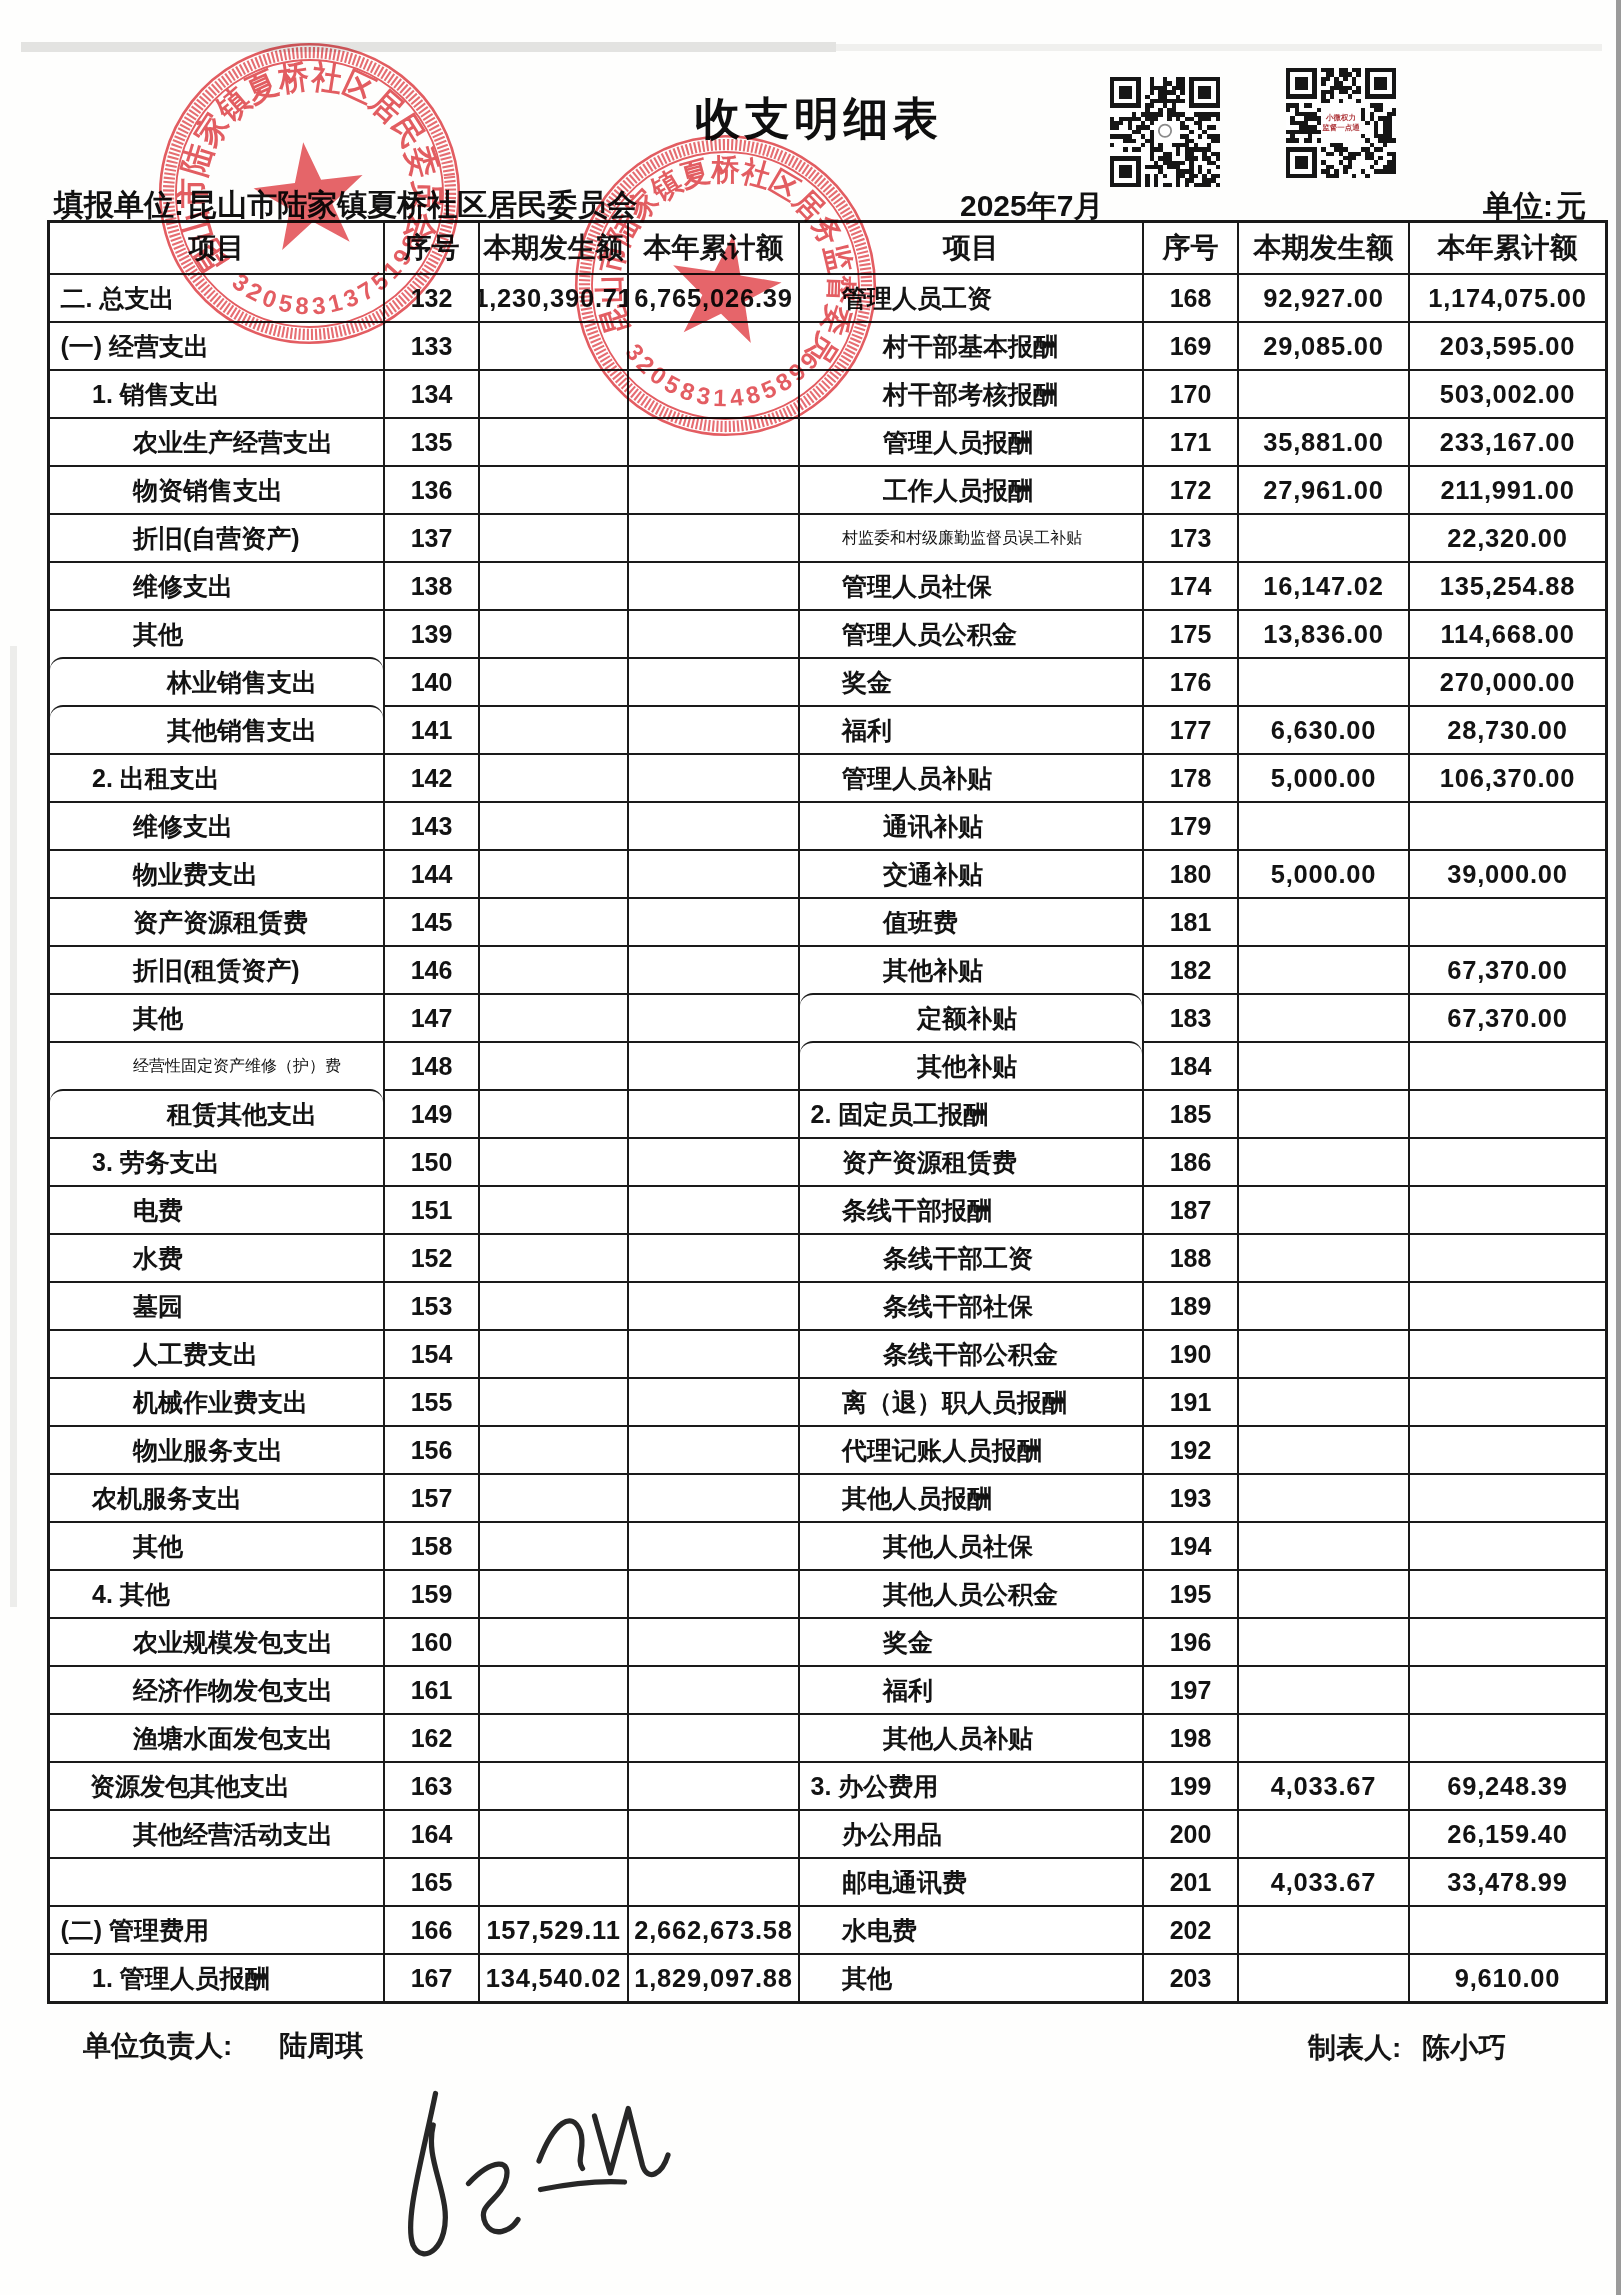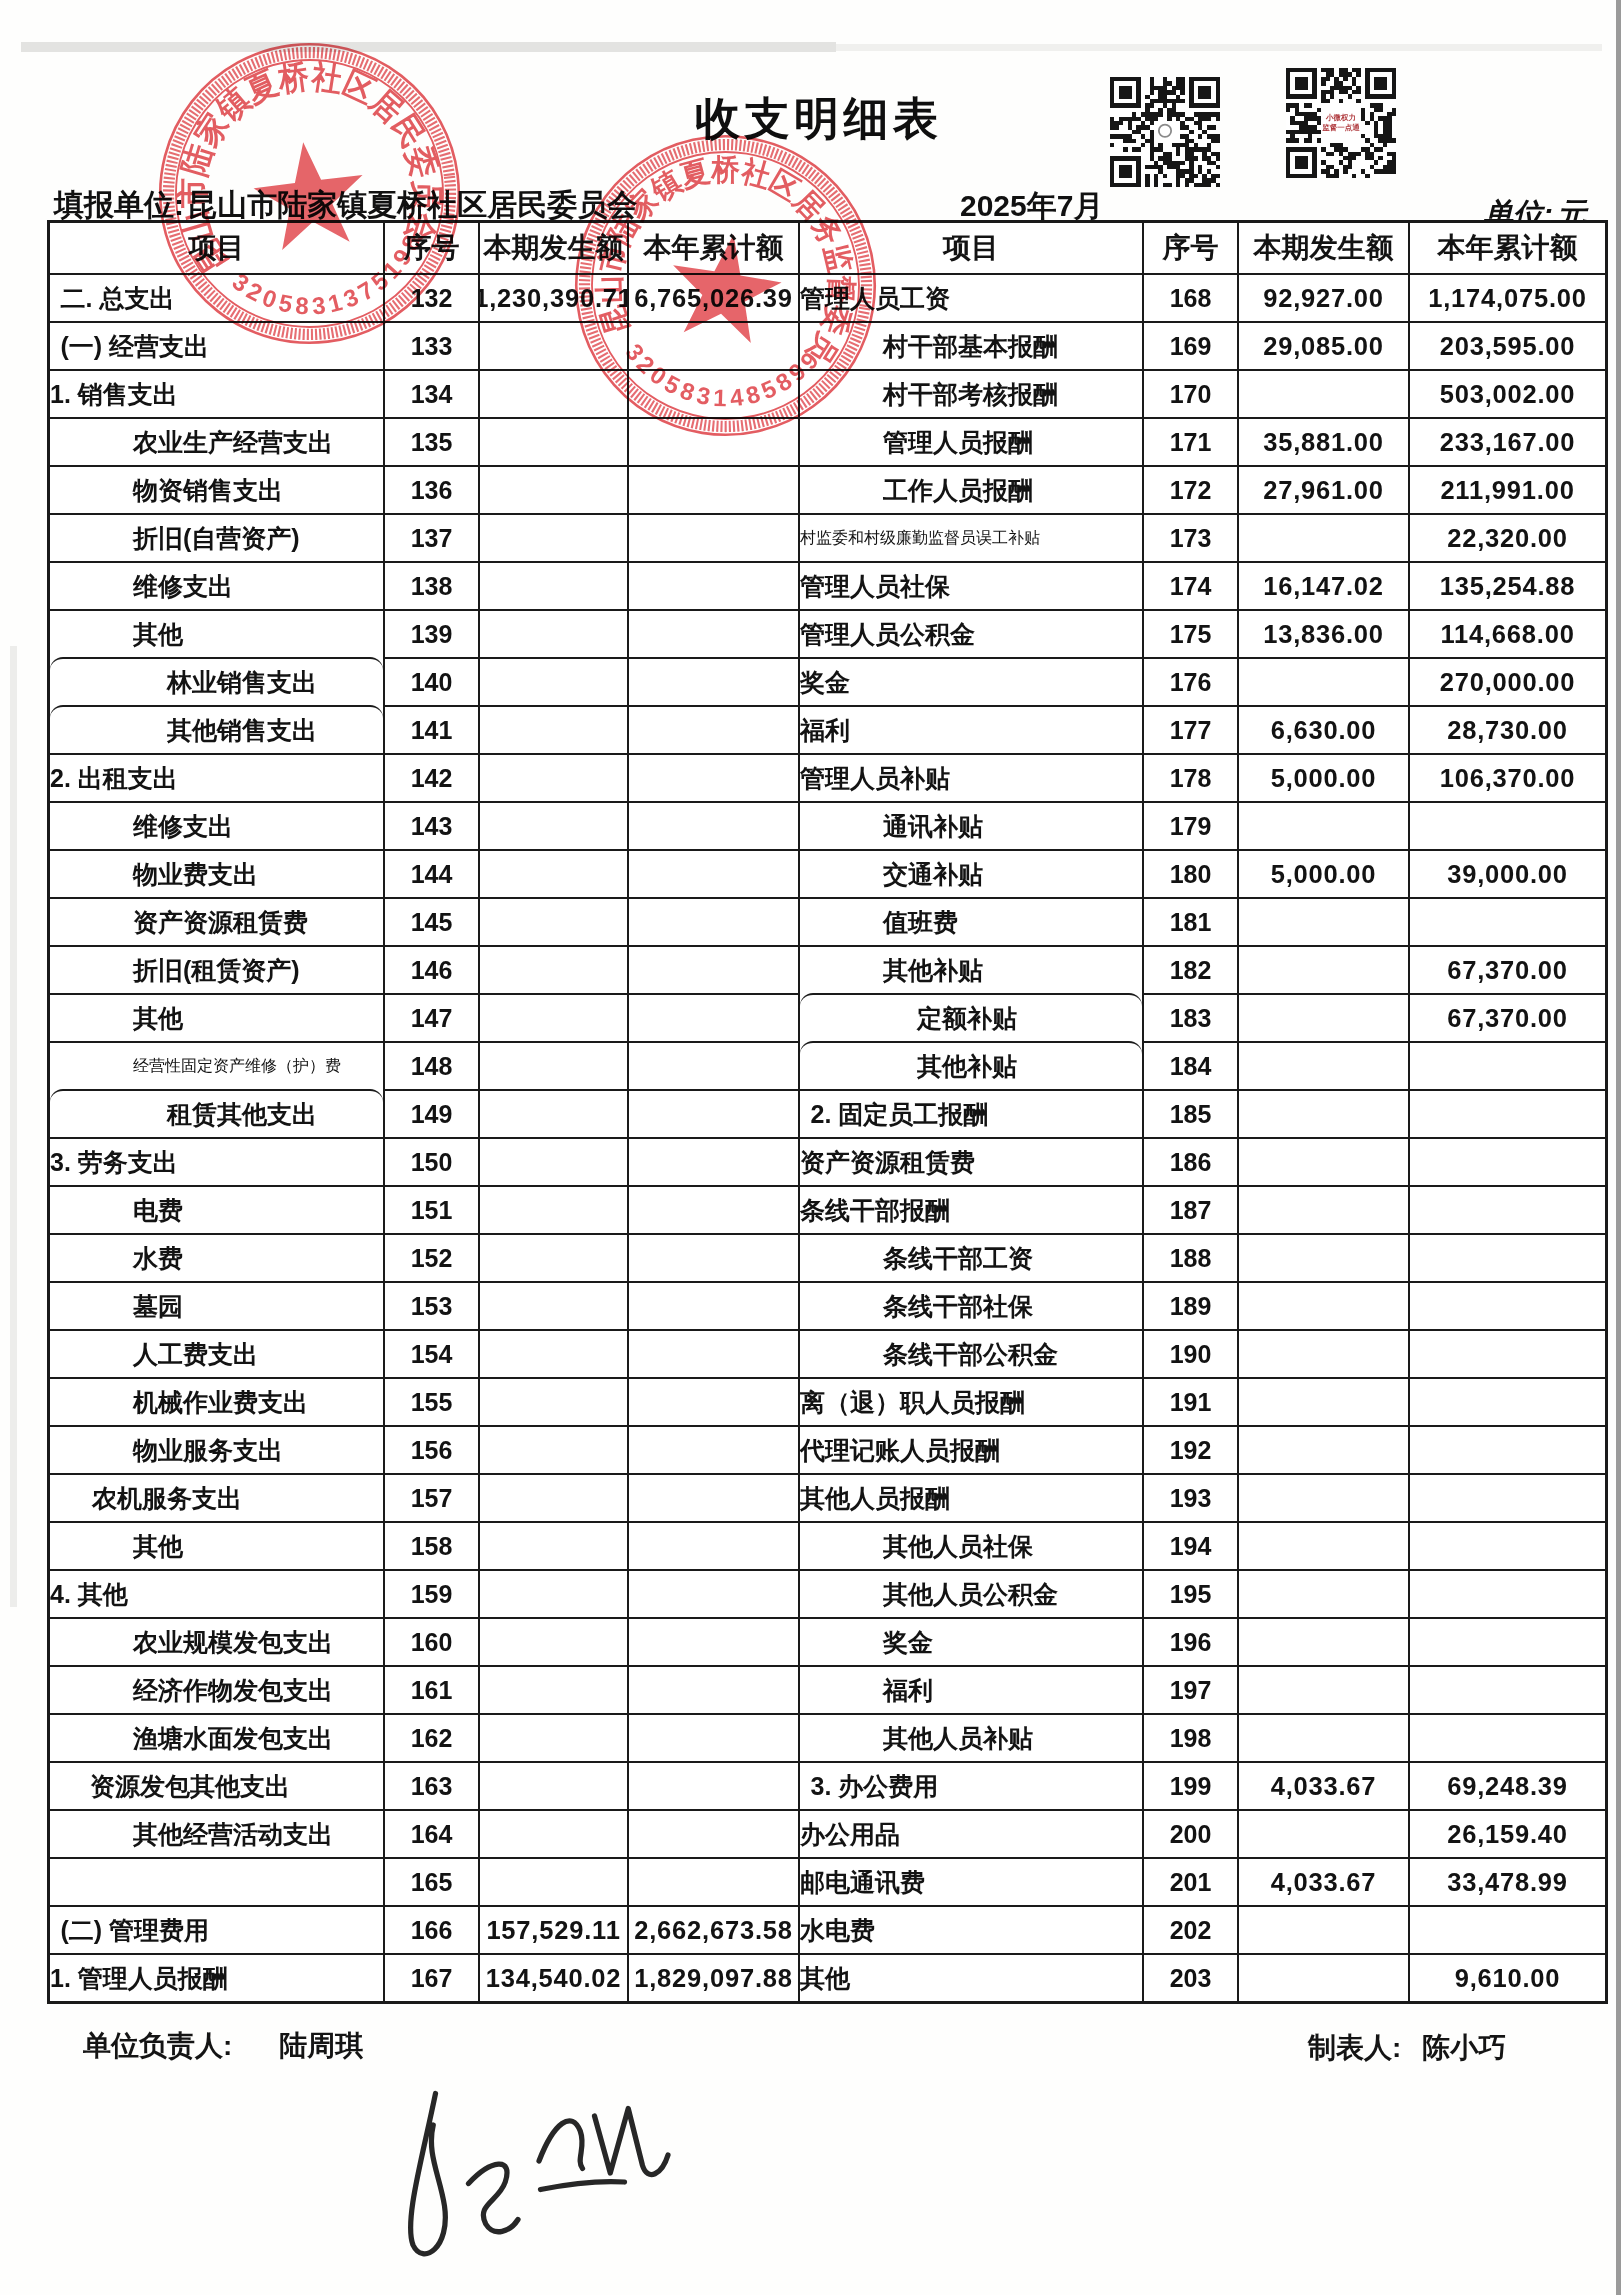--- a/index.html
+++ b/index.html
@@ -8,41 +8,41 @@
     font-family:"Liberation Sans","DejaVu Sans",sans-serif;color:#141414;overflow:hidden;
   }
   .artifact{position:absolute;pointer-events:none;}
   .title{
     position:absolute;left:695px;top:89px;font-size:45px;font-weight:700;
     letter-spacing:4.5px;color:#0f0f0f;
   }
   .meta-label,.meta-text{font-size:30px;font-weight:700;color:#111;}
   .meta-unitname{position:absolute;left:54px;top:185px;white-space:nowrap;}
   .meta-period{position:absolute;left:960px;top:186px;}
-  .meta-currency{position:absolute;left:1483px;top:194px;white-space:nowrap;font-style:italic;}
+  .meta-currency{position:absolute;left:1483px;top:186px;white-space:nowrap;}
   .qr{position:absolute;}
   
   .table{
     position:absolute;left:47px;top:220px;display:flex;
     border:3.8px solid #1a1a1a;background:#fff;
   }
   .half{display:grid;grid-template-rows:50px repeat(36,48px);grid-auto-flow:row;}
   .half.left {grid-template-columns:333px 95px 149px 171px;}
   .half.right{grid-template-columns:342px 95px 171px 197px;border-left:2.3px solid #1a1a1a;}
   .cell{
     border-left:2.3px solid #1a1a1a;border-top:2.3px solid #1a1a1a;
     display:flex;align-items:center;justify-content:center;
     font-size:25px;font-weight:600;line-height:1.05;color:#131313;
     overflow:hidden;white-space:nowrap;
   }
   .cell.col0{border-left:none;justify-content:flex-start;}
   .cell.row0{border-top:none;}
   .cell.head{justify-content:center;font-size:28px;font-weight:700;}
   .cell.val{font-size:25.5px;letter-spacing:0.8px;}
-  .ind0{padding-left:10.5px;} .ind1{}
+  .ind0{padding-left:10.5px;} .ind1{padding-left:42px;}
   .ind2{padding-left:83px;} .ind3{padding-left:117px;border-radius:13px;}
   .sm{font-size:16px;font-weight:400;}
   
   .footer-left{position:absolute;left:83px;top:2027px;font-size:28px;font-weight:700;}
   .footer-right{position:absolute;left:1308px;top:2029px;font-size:28px;font-weight:700;}
   .footer-left .name{margin-left:47px;}
   .footer-right .name{margin-left:21px;}
   
   .stamp{position:absolute;width:345px;height:345px;mix-blend-mode:multiply;opacity:.88;}
   .stamp svg{width:100%;height:100%;}

